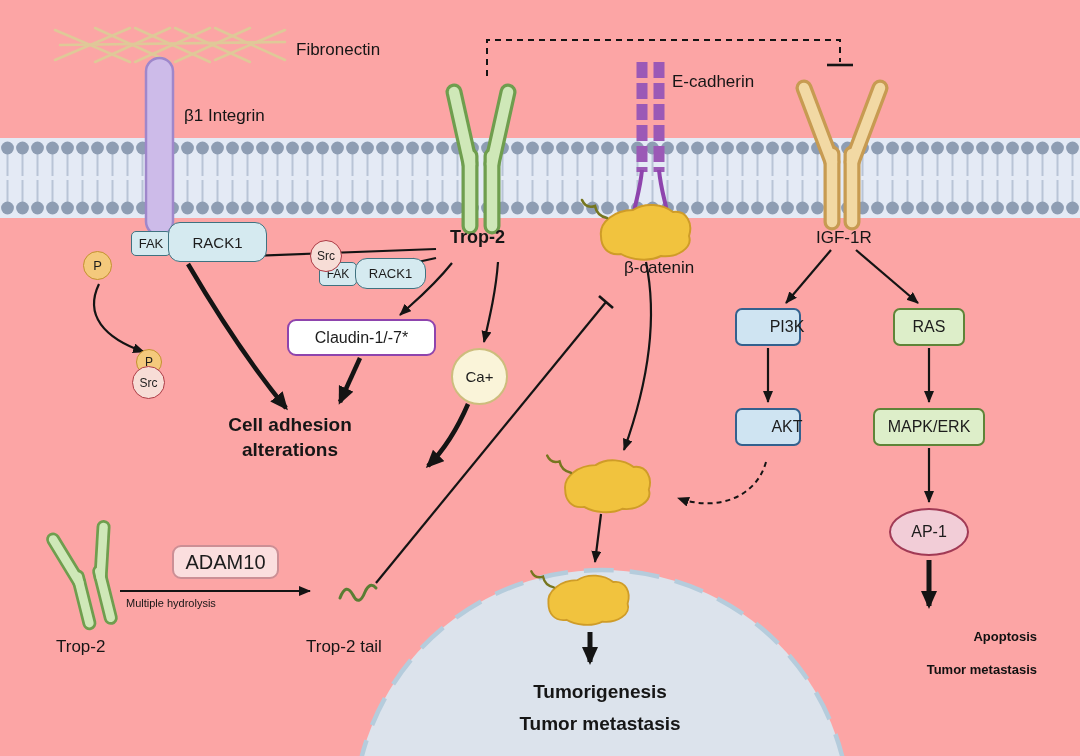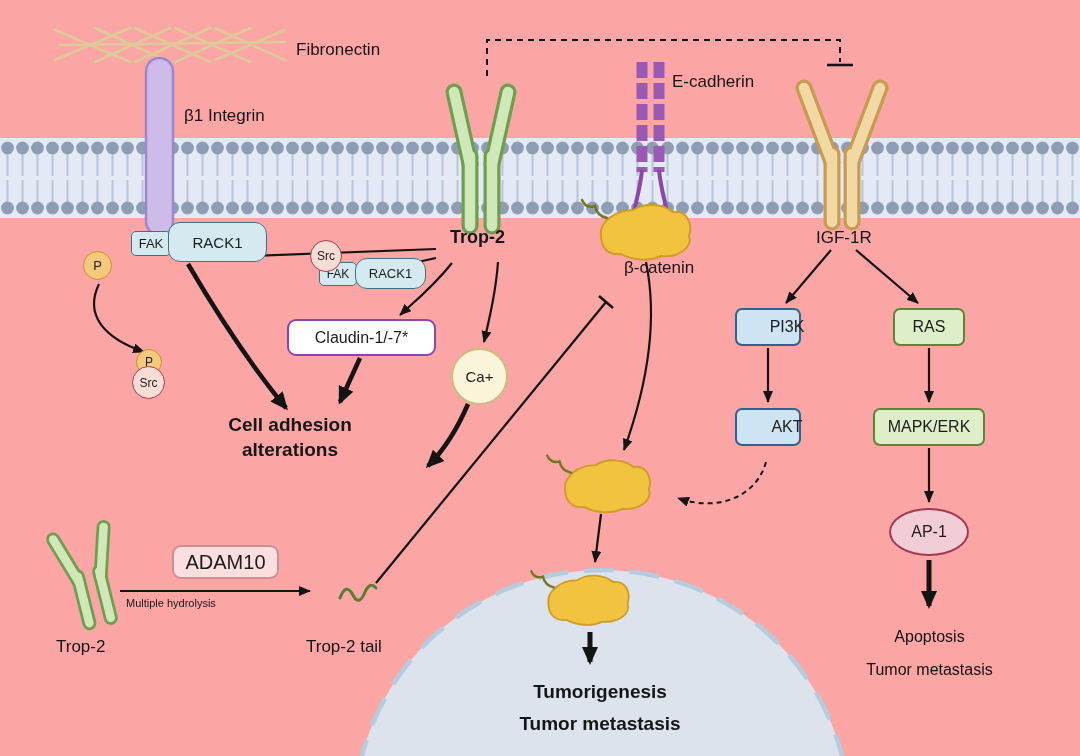--- a/index.html
+++ b/index.html
@@ -13,21 +13,21 @@
   .teal.big{border-radius:12px;font-size:15px;}
   .circ{border-radius:50%;}
   .pbad{background:#f4c97c;border:1.5px solid #c3912f;font-size:13px;}
   .srcbad{background:#f7ddd6;border:1.5px solid #ad3a44;font-size:12px;}
   .claudin{background:#ffffff;border:2px solid #8e44ad;border-radius:9px;font-size:16px;}
   .ca{background:#faf4d9;border:2px solid #cdbd7d;font-size:15px;}
   .blue{background:#cfe4f2;border:2px solid #33618e;border-radius:7px;font-size:16px;padding-left:38px;}
   .green{background:#ddeec9;border:2px solid #5f8438;border-radius:7px;font-size:16px;}
   .ap1{background:#f2cdd7;border:2px solid #a13a55;border-radius:50%;font-size:16px;}
   .adam{background:#fbdede;border:2px solid #cc8f95;border-radius:9px;font-size:20px;}
-  .outcol{position:absolute;text-align:center;font-weight:400;font-size:16px;color:#111;}
+  .outcol{position:absolute;text-align:right;font-weight:700;font-size:13px;color:#111;}
   .outcol div{line-height:33px;}
 </style>
 </head>
 <body>
 
 <div id="stage">
 
 <svg id="diagram-svg" width="1080" height="756" viewBox="0 0 1080 756">
   <defs>
     <pattern id="mem" width="15" height="80" patternUnits="userSpaceOnUse" x="0" y="138">

